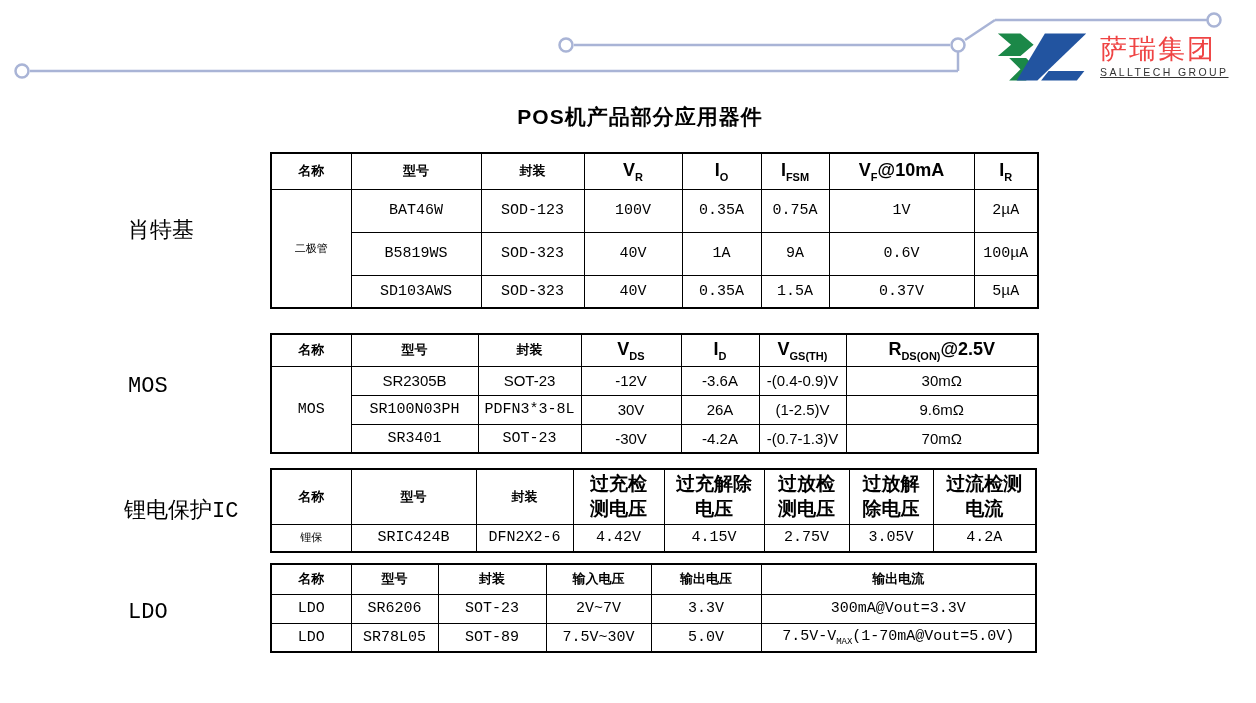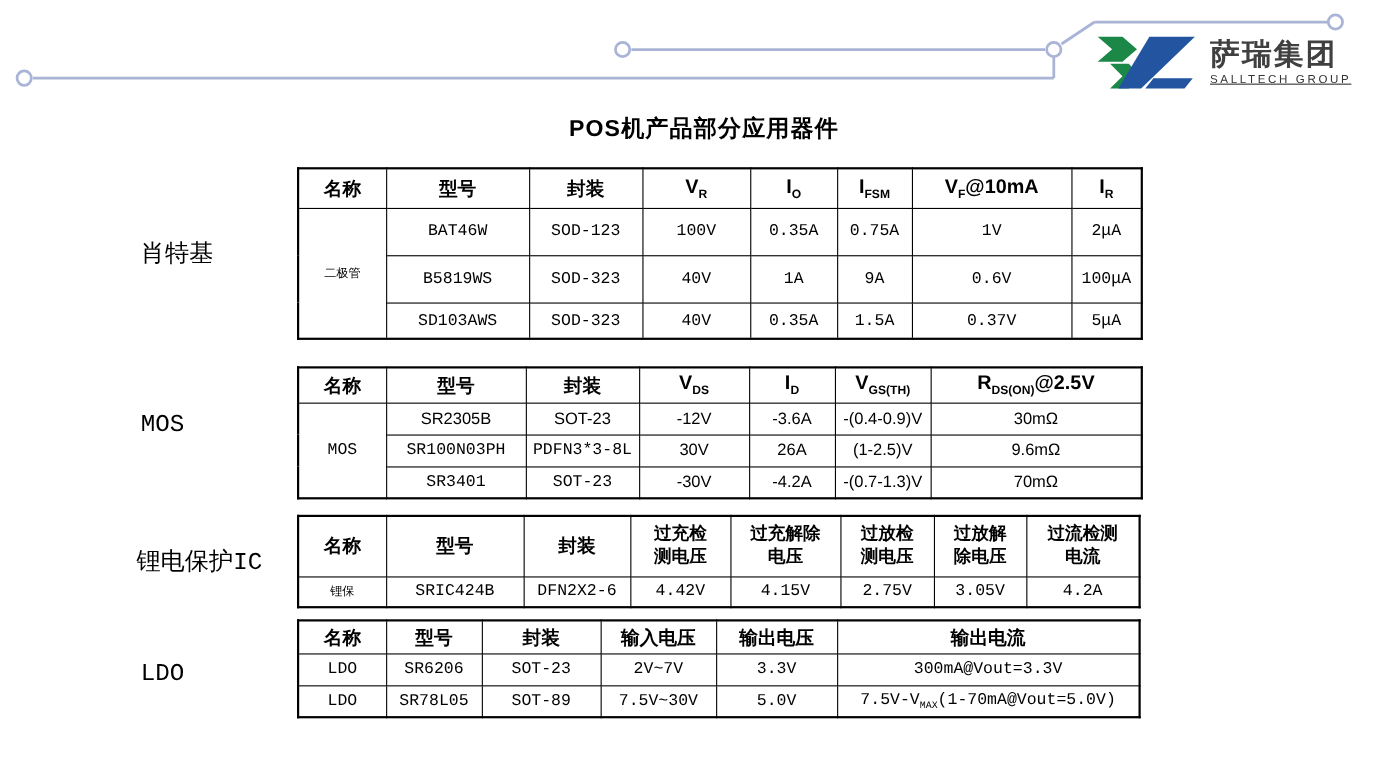--- a/index.html
+++ b/index.html
@@ -7,41 +7,41 @@
          font-family:"Liberation Sans",sans-serif;color:#000;}
 
   .page-title{position:absolute;left:48px;top:20px;font-size:31px;font-weight:bold;
               color:#3C68B8;letter-spacing:1px;white-space:nowrap;}
 
   .deco{position:absolute;left:0;top:0;width:1256px;height:95px;pointer-events:none;}
 
   .logo{position:absolute;left:996px;top:30px;display:flex;align-items:center;gap:10px;}
   .logo-mark{width:94px;height:54px;}
   .logo-text{display:flex;flex-direction:column;line-height:1;}
-  .logo-name{font-size:27px;font-weight:bold;letter-spacing:2px;color:#404040;white-space:nowrap;}
+  .logo-name{font-size:27px;font-weight:normal;letter-spacing:2px;color:#ef4444;white-space:nowrap;}
   .logo-sub{font-size:10.5px;letter-spacing:2.4px;color:#333;margin-top:4px;white-space:nowrap;text-decoration:underline;}
 
   .subtitle{position:absolute;left:0;top:103px;width:1280px;text-align:center;
             font-size:21px;font-weight:bold;letter-spacing:1px;}
 
   .side-label{position:absolute;font-size:22px;color:#000;white-space:nowrap;
               font-family:"Liberation Mono","DejaVu Sans Mono",monospace;}
   .lbl-schottky{left:128px;top:215px;}
   .lbl-mos{left:128px;top:374px;}
   .lbl-lipo{left:124px;top:495px;}
   .lbl-ldo{left:128px;top:600px;}
 
   table.tbl{position:absolute;border-collapse:collapse;table-layout:fixed;
             background:#fff;border:2px solid #000;}
   .tbl th,.tbl td{border:1.5px solid #000;text-align:center;vertical-align:middle;
                   padding:0;overflow:hidden;}
-  .h-cjk{font-family:Liberation Mono, monospace;font-size:17px;font-weight:bold;margin-top:16px;}
+  .h-cjk{font-family:Liberation Mono, monospace;font-size:13px;font-weight:bold;margin-top:16px;}
   .h-lat{font-family:"Liberation Sans",sans-serif;font-size:18px;font-weight:bold;}
   .h-lat sub{font-size:11px;font-weight:bold;}
-  .h-two{font-family:"Liberation Sans",sans-serif;font-size:16px;font-weight:bold;line-height:1.3;}
+  .h-two{font-family:"Liberation Sans",sans-serif;font-size:19px;font-weight:bold;line-height:1.3;}
   .mono{font-family:"Liberation Mono","DejaVu Sans Mono",monospace;font-size:15px;font-weight:normal;}
   .mono sub{font-size:9px;}
   .sans{font-family:"Liberation Sans",sans-serif;font-size:15px;font-weight:normal;}
   .cjk{font-family:"Liberation Sans",sans-serif;font-size:11px;font-weight:normal;}
 
   .t-schottky{left:270px;top:152px;width:767px;}
   .t-mos{left:270px;top:333px;width:767px;}
   .t-lipo{left:270px;top:468px;width:765px;}
   .t-ldo{left:270px;top:563px;width:765px;}
 </style>

